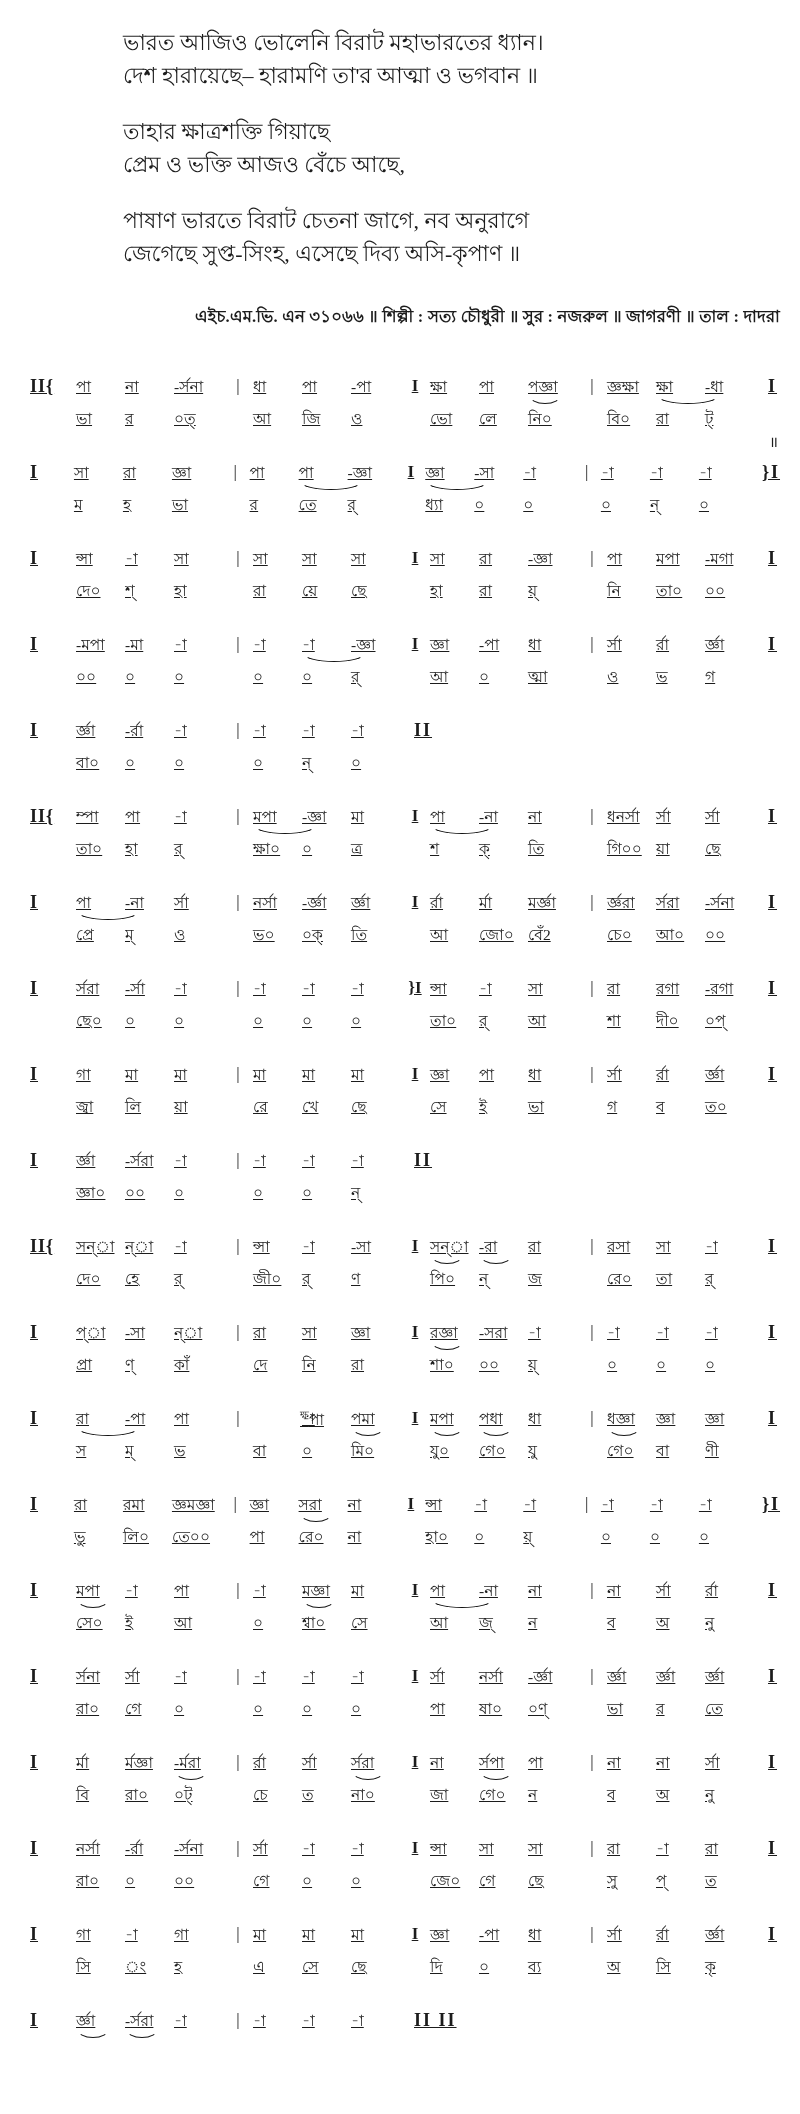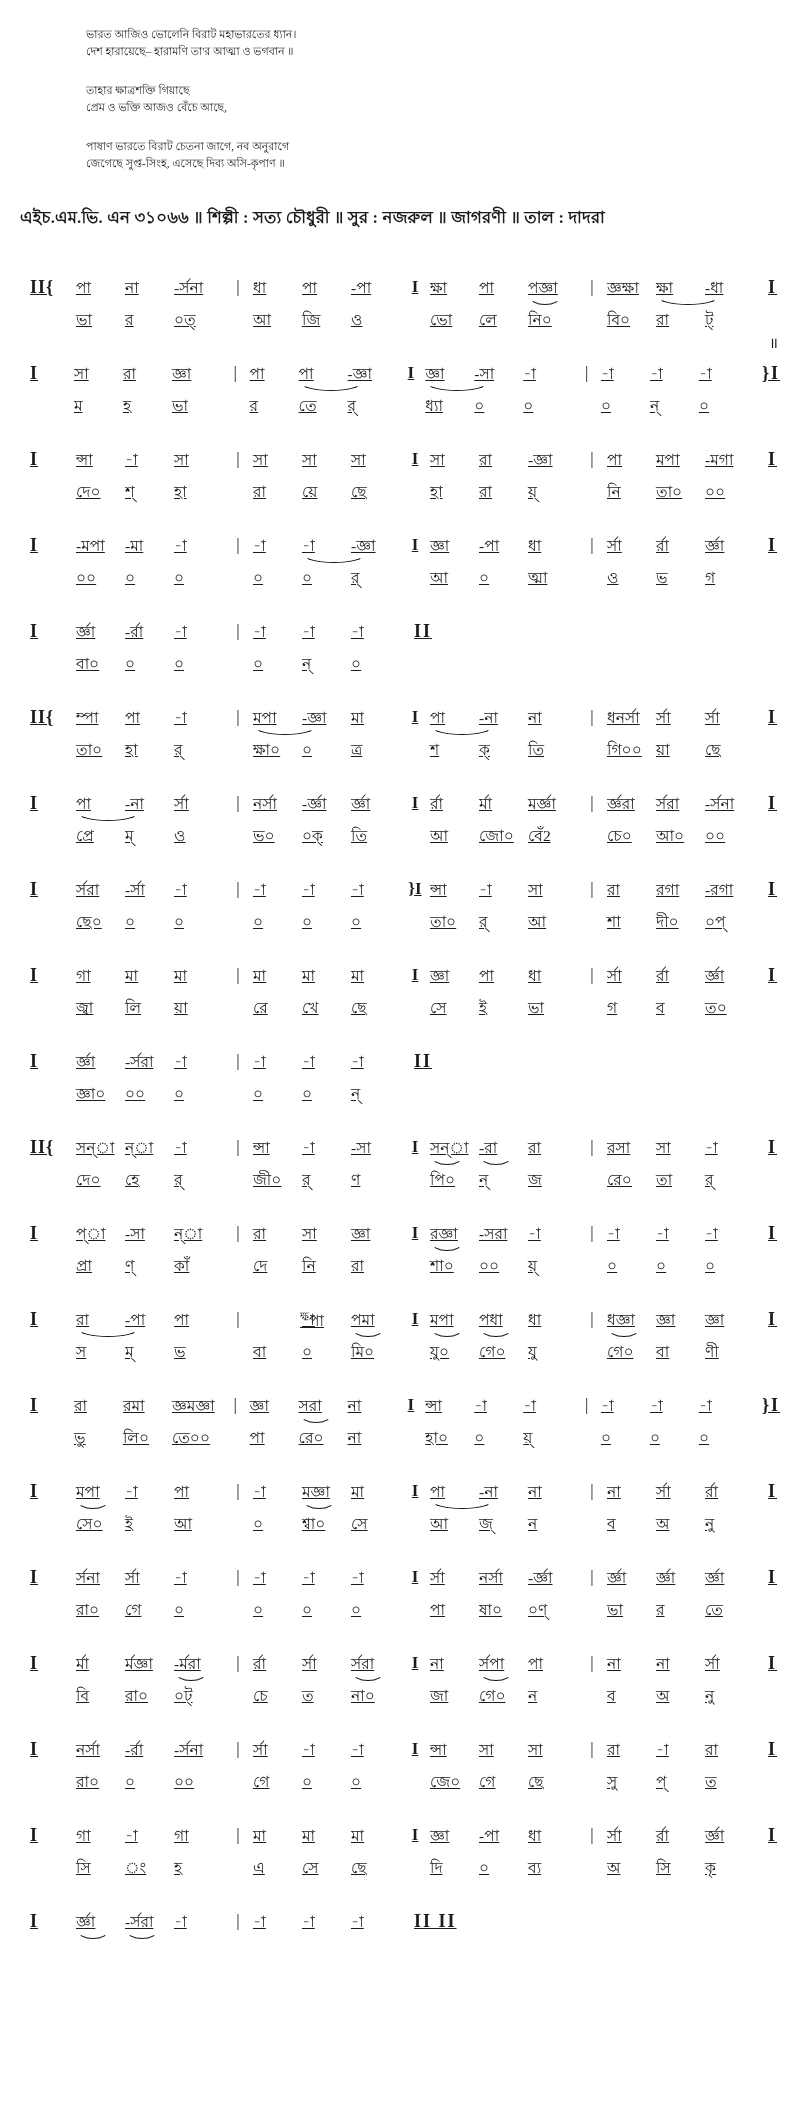--- a/index.html
+++ b/index.html
@@ -1,21 +1,21 @@
 <!DOCTYPE html>
 <html><head>
 <meta charset="utf-8">
 <style>
   html,body{margin:0;padding:0;background:#ffffff;}
   body{width:800px;min-height:2114px;font-family:"Liberation Serif","DejaVu Serif",serif;color:#1c1c1c;}
   .sheet{padding:26px 20px 40px 20px;}
-  .verses{margin-left:66px;font-size:11px;line-height:1.5;}
+  .verses{margin-left:103px;font-size:22px;line-height:1.5;}
   .stanza{margin-bottom:23px;}
   .verse-line{white-space:nowrap;}
-  .credits{margin:34px 0 0 0;text-align:left;font-weight:bold;font-size:16.5px;letter-spacing:.2px;}
+  .credits{margin:34px 0 0 0;text-align:right;font-weight:bold;font-size:16.5px;letter-spacing:.2px;}
   .notation{margin:44px 0 0 10px;text-decoration:underline;}
   .system{display:flex;align-items:flex-start;margin-bottom:28px;position:relative;}
   .marker{width:46px;font-weight:bold;font-size:18px;padding-top:1px;letter-spacing:1px;}
   .measure{display:flex;}
   .cell{width:49px;}
   .note{position:relative;font-size:15.5px;height:25px;white-space:nowrap;}
   .note sup{font-size:11px;margin-left:47px;}
   .lyric{font-size:15.5px;margin-top:7px;white-space:nowrap;}
   .sep{width:30px;text-align:center;font-size:17px;padding-top:1px;}
   .sep.heavy{font-weight:bold;}

